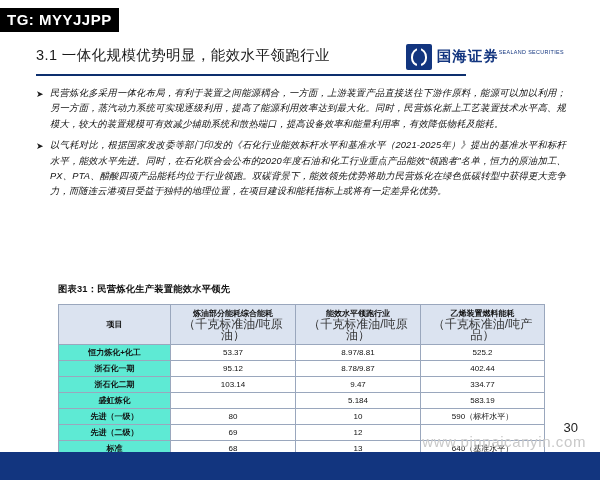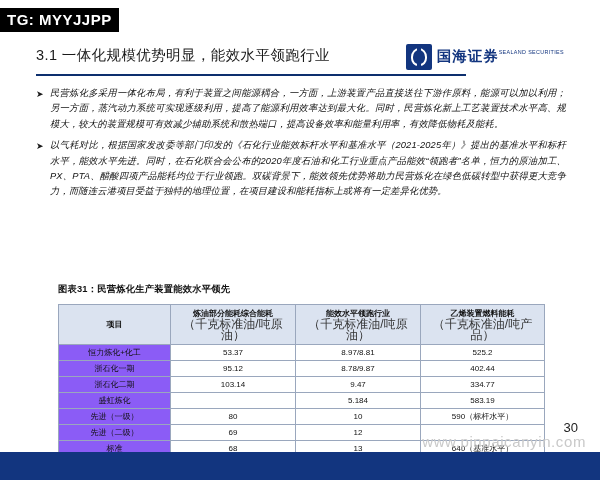--- a/index.html
+++ b/index.html
@@ -177,22 +177,22 @@
     padding: 3px 2px;
     line-height: 11px;
   }
   table.data thead th .sub {
     display: block;
     font-weight: normal;
     font-size: 12px;
     color: #333333;
   }
   table.data tbody td.rowhead {
-    background: #8b5cf6;
-    font-weight: normal;
+    background: #5eead4;
+    font-weight: bold;
   }
   table.data col.c1 { width: 112px; }
   table.data col.c2 { width: 125px; }
   table.data col.c3 { width: 125px; }
   table.data col.c4 { width: 124px; }
 
   .source {
     margin-top: 4px;
     font-size: 7.4px;
     color: #666666;

